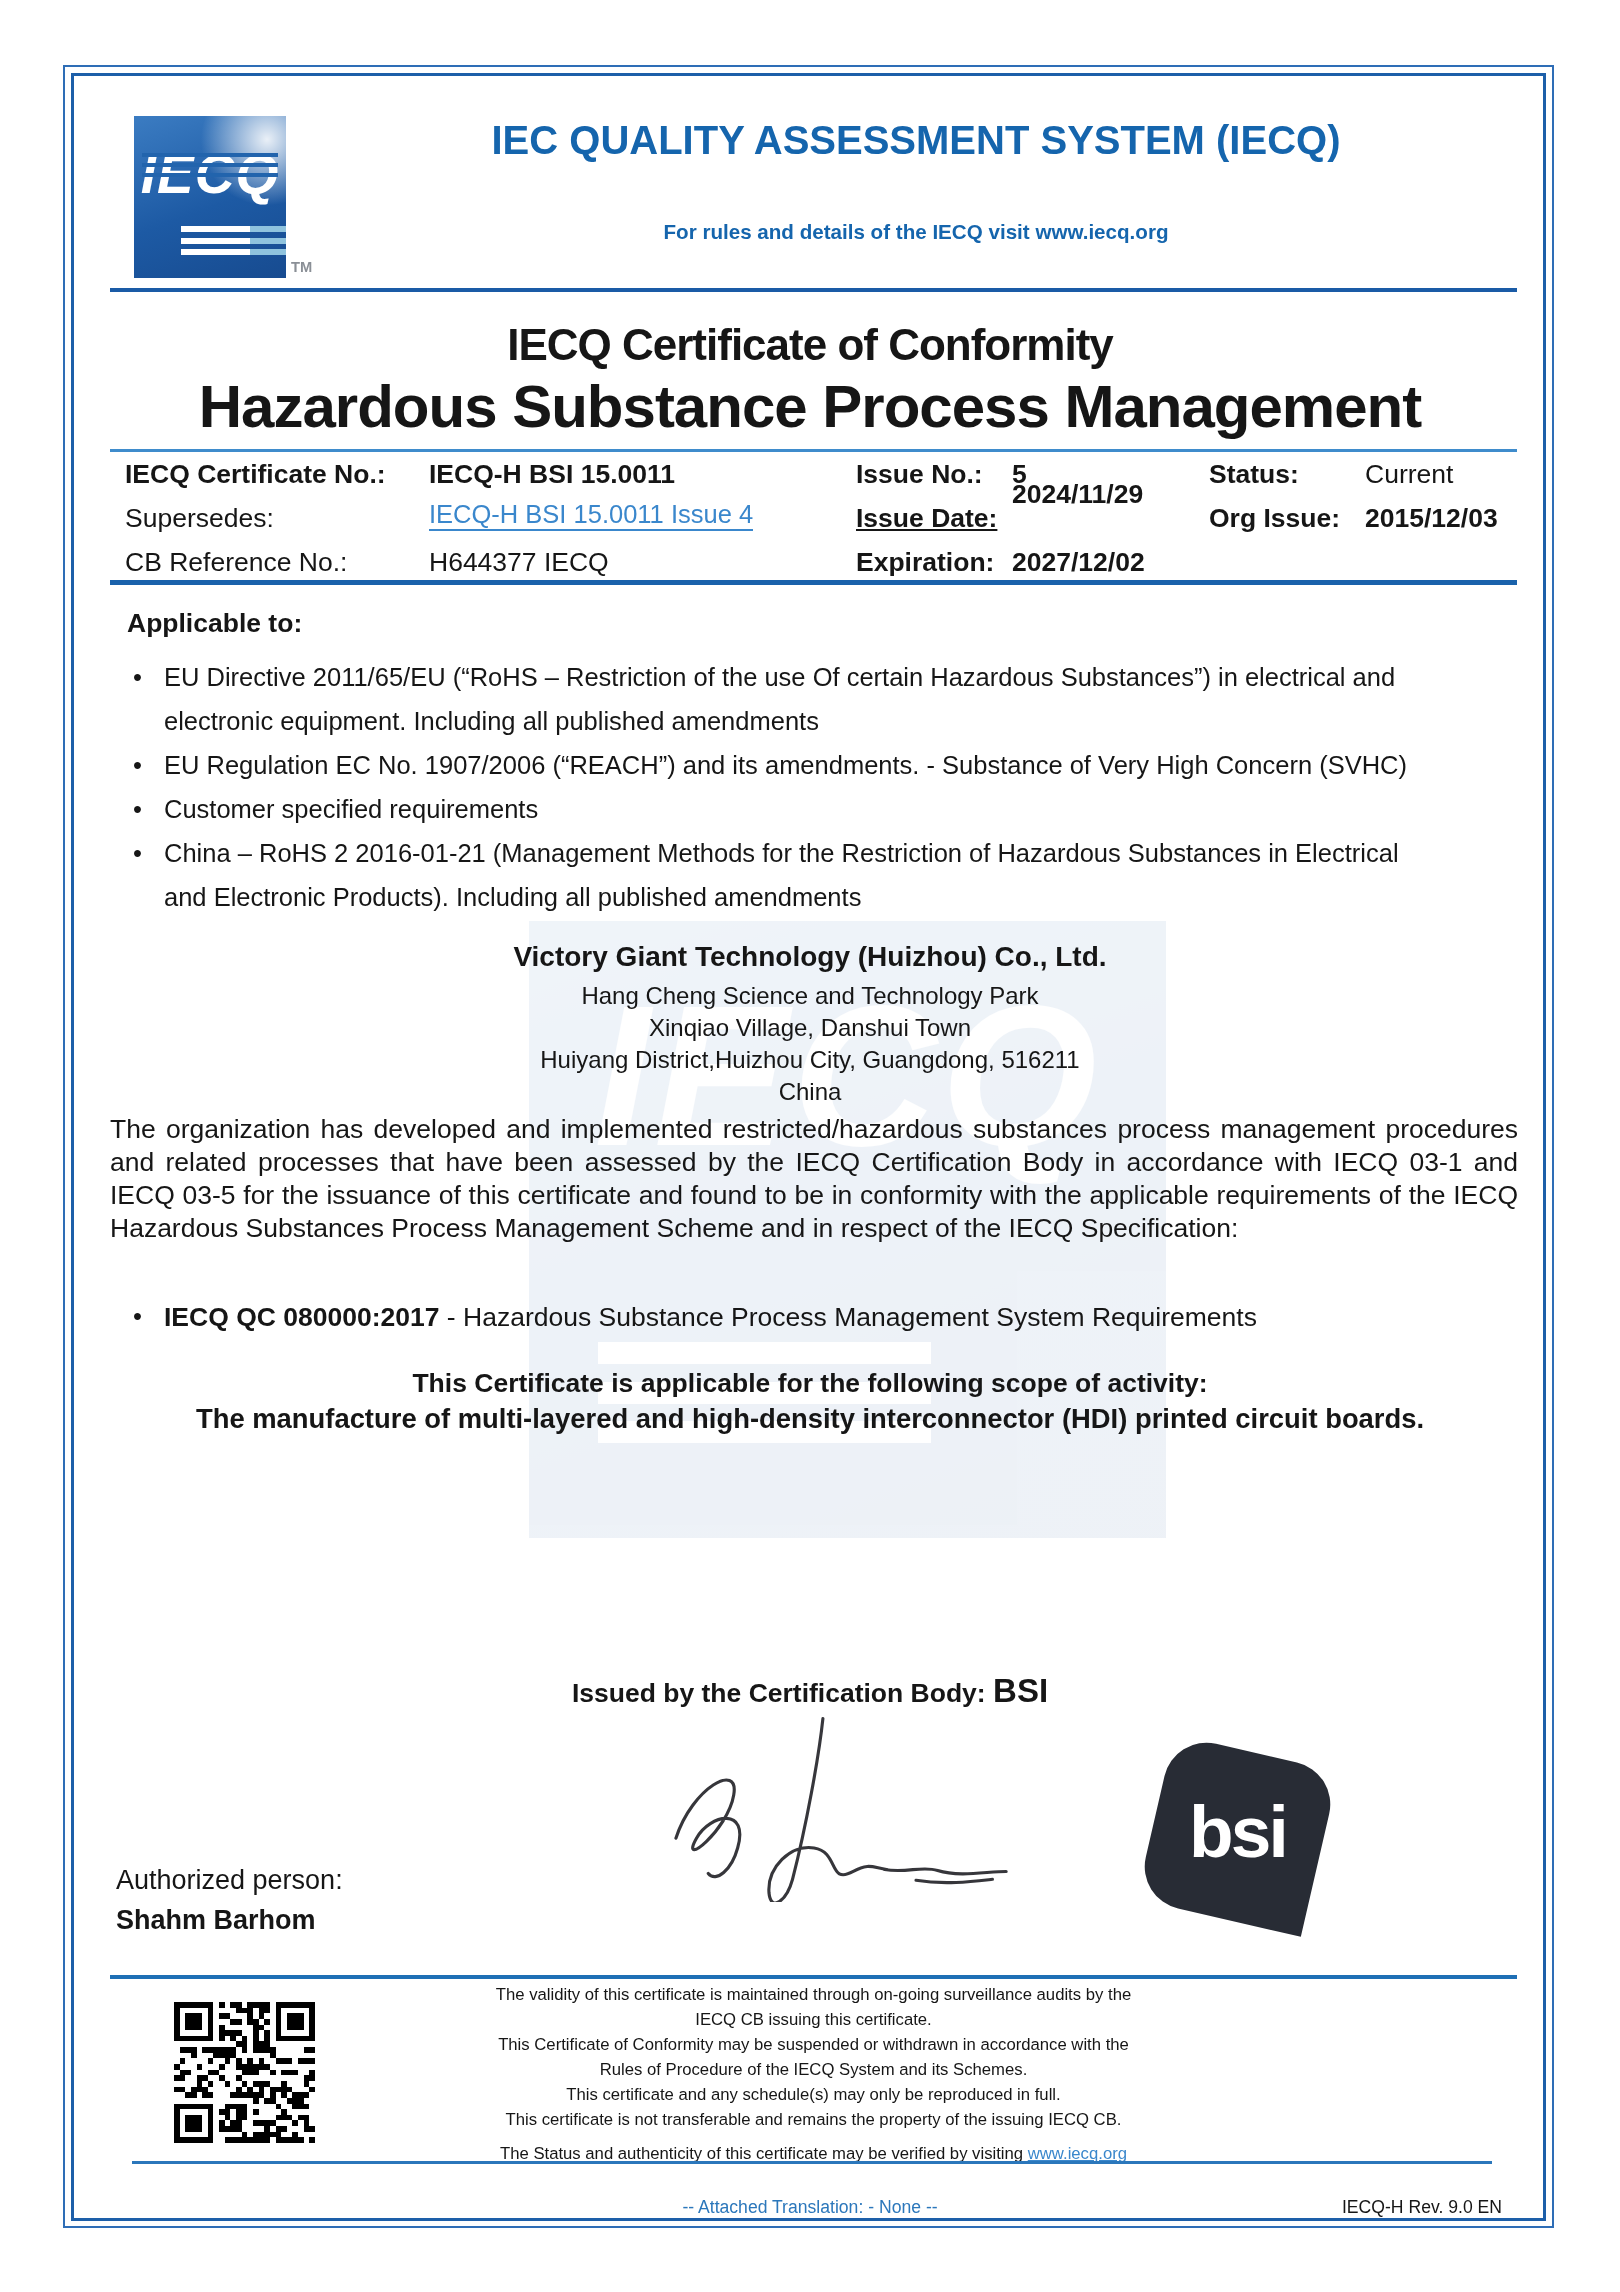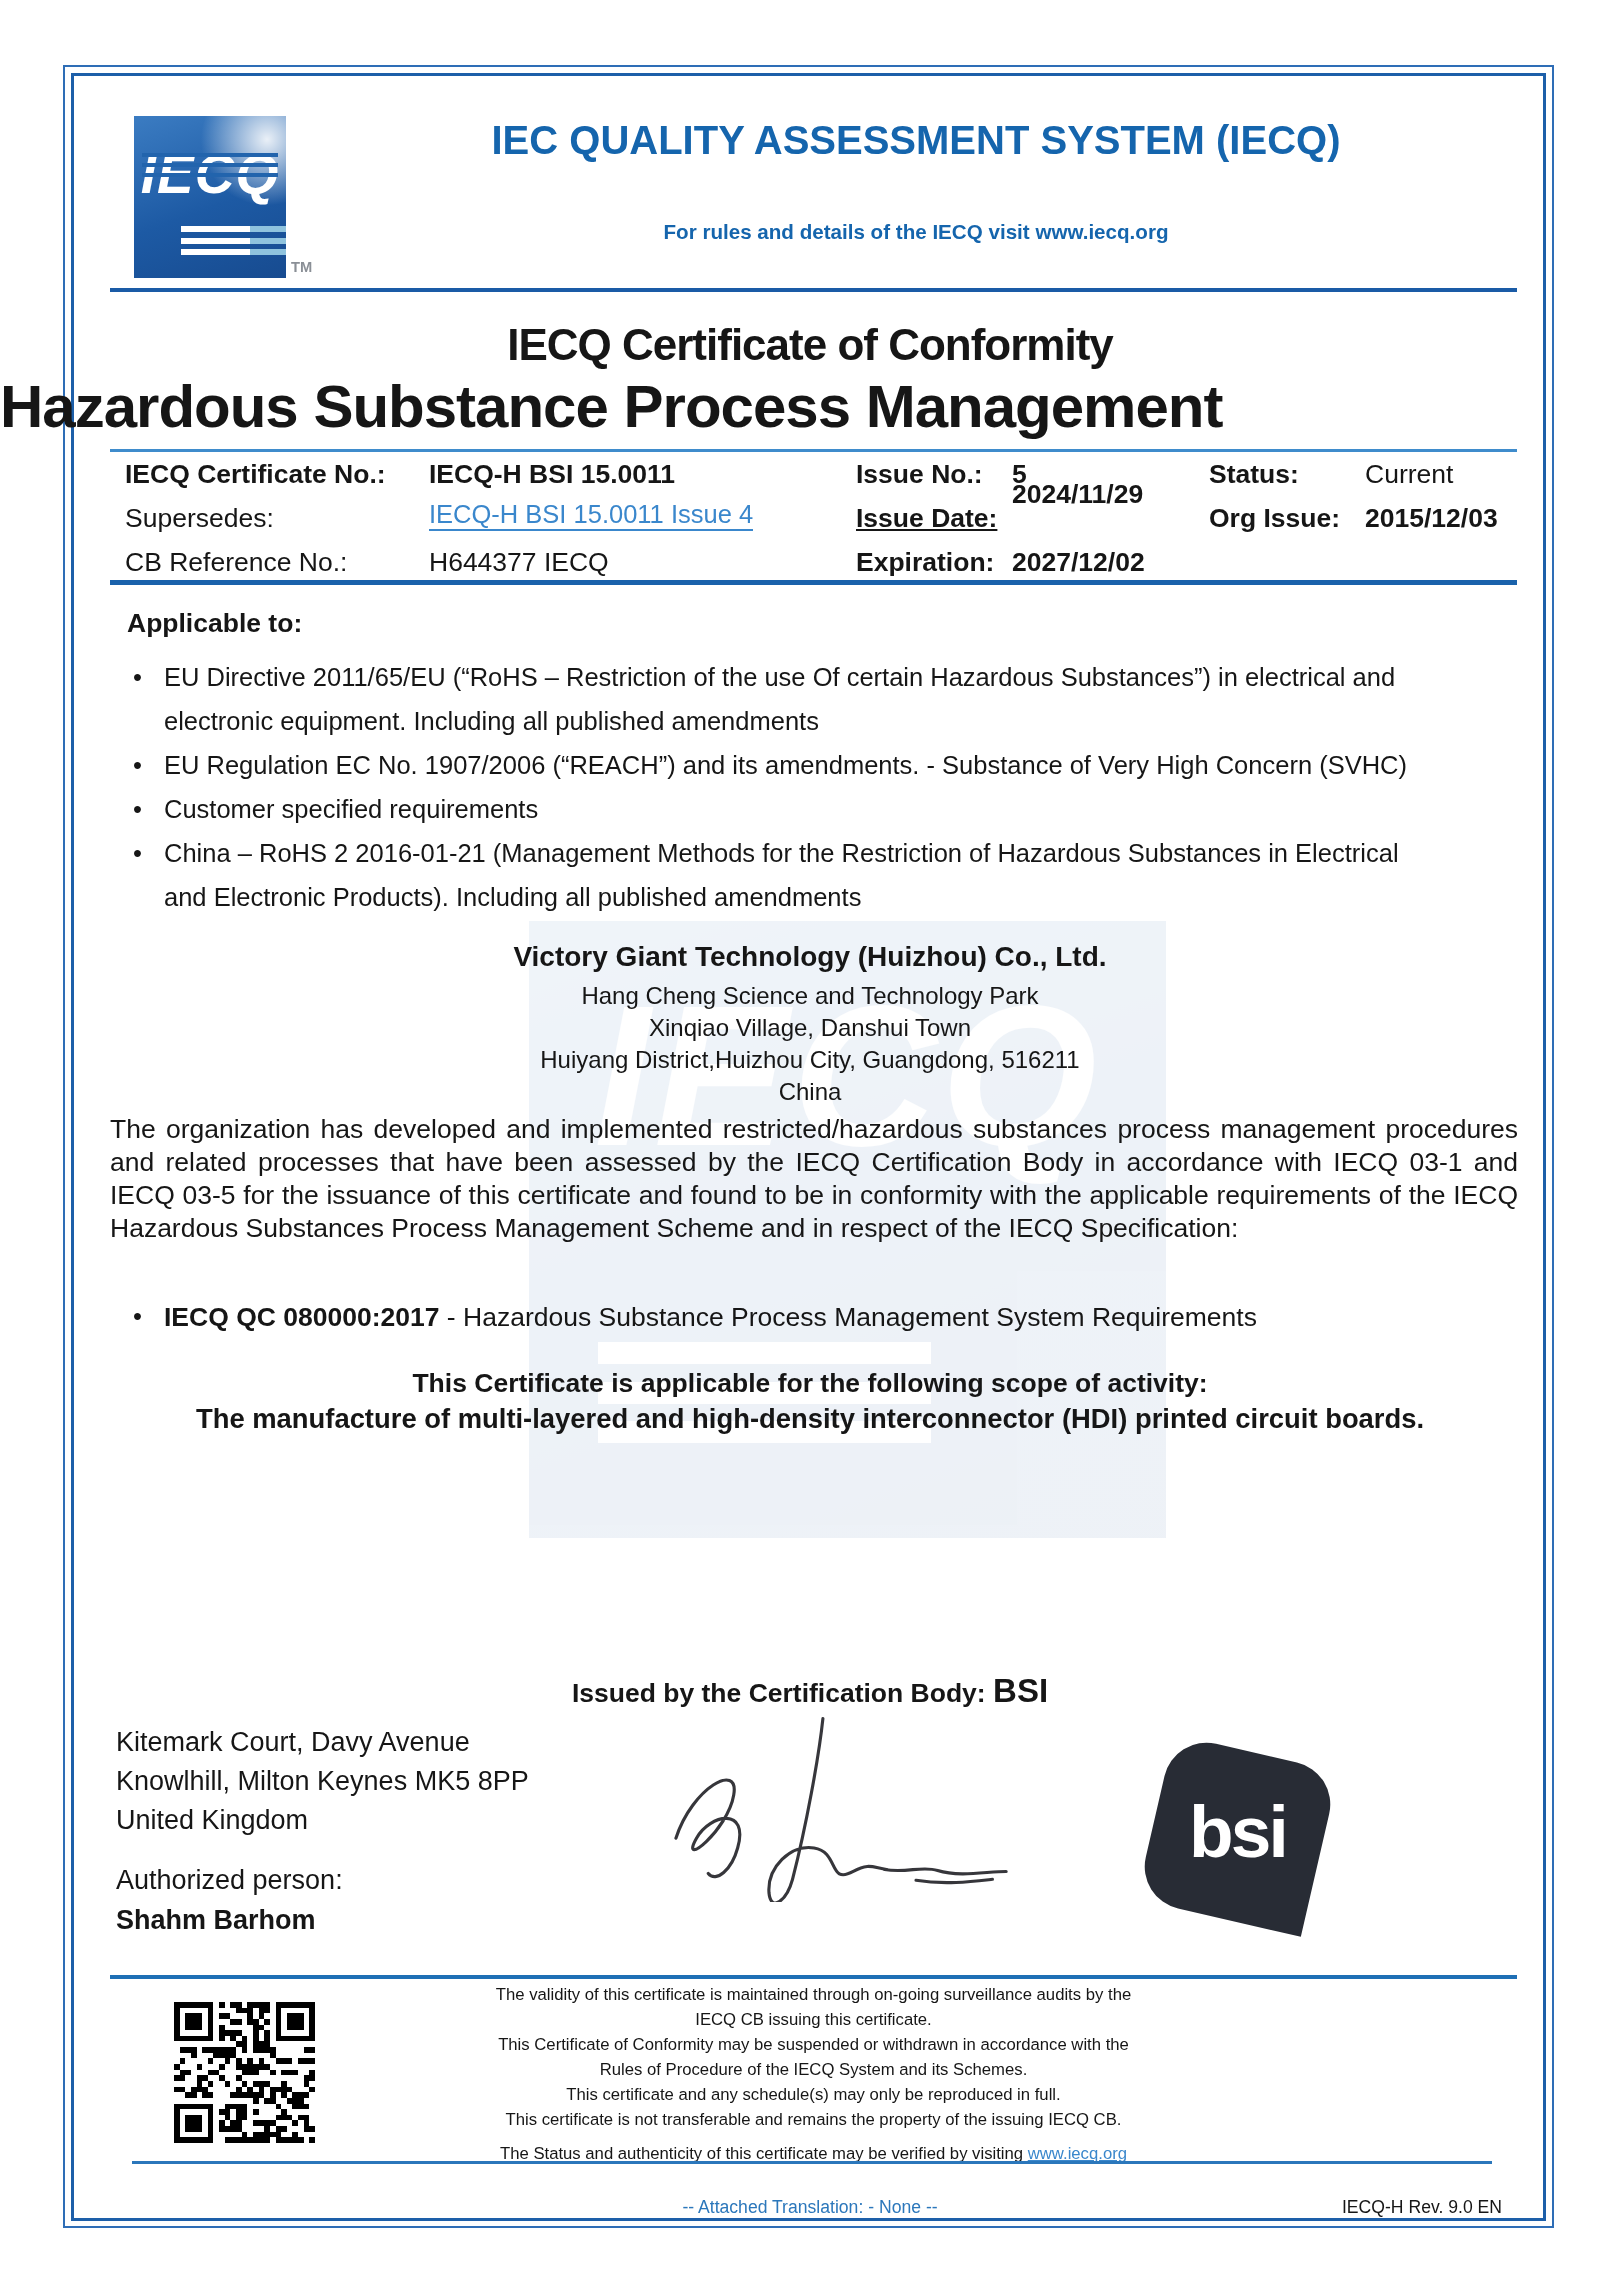--- a/index.html
+++ b/index.html
@@ -31,21 +31,21 @@
 
   .rule{background:#1a5ba6;}
   .rule-header{left:110px;top:288px;width:1407px;height:3.9px;}
   .rule-light{left:110px;top:449px;width:1407px;height:2.9px;background:#3f8ccc;}
   .rule-tabledark{left:110px;top:580px;width:1407px;height:4.9px;background:#1a62ab;}
   .rule-footer{left:110px;top:1975px;width:1407px;height:3.9px;background:#1e6fb5;}
   .rule-footer2{left:132px;top:2161px;width:1360px;height:2.9px;background:#2b77bb;}
 
   
   .cert-title1{left:0;top:320px;width:1620px;text-align:center;font-size:44px;font-weight:bold;letter-spacing:-1px;}
-  .cert-title2{left:0;top:372px;width:1620px;text-align:left;font-size:60px;font-weight:bold;letter-spacing:-1px;}
+  .cert-title2{left:0;top:372px;width:1620px;text-align:center;font-size:60px;font-weight:bold;letter-spacing:-1px;}
 
   
   .cell{position:absolute;font-size:26.5px;white-space:nowrap;}
   .b{font-weight:bold;}
   .link{color:#3a87cc;text-decoration:none;border-bottom:2px solid #3a87cc;font-size:25.5px;}
 
   
   .sec-heading{left:127px;top:608px;font-size:26.5px;font-weight:bold;}
   .bullets{left:127px;top:655px;width:1392px;}
   .bullet{position:relative;padding-left:37px;font-size:25.5px;line-height:44px;white-space:pre-line;}
@@ -176,25 +176,20 @@
     <span class="b">IECQ QC 080000:2017</span><span> - Hazardous Substance Process Management System Requirements</span>
   </div>
 
   <div class="abs scope1">This Certificate is applicable for the following scope of activity:</div>
   <div class="abs scope2">The manufacture of multi-layered and high-density interconnector (HDI) printed circuit boards.</div>
 
   <div class="abs issued">
     <span class="issued-label">Issued by the Certification Body: </span><span class="issued-body">BSI</span>
   </div>
 
-  <div class="abs cb-address">
-    <div>Kitemark Court, Davy Avenue</div>
-    <div>Knowlhill, Milton Keynes MK5 8PP</div>
-    <div>United Kingdom</div>
-  </div>
   <div class="abs auth-label">Authorized person:</div>
   <div class="abs auth-name">Shahm Barhom</div>
 
   <svg class="abs signature" width="392" height="211" viewBox="0 0 400 215">
     <g fill="none" stroke="#26262b" stroke-width="3.2" stroke-linecap="round" opacity="0.92">
       <path d="M55,150 C72,98 120,72 114,106 C108,142 58,182 76,150 C90,125 130,118 118,160 C112,182 96,196 88,186"></path>
       <path d="M205,28 C201,66 188,138 174,192 C168,214 152,226 150,206 C148,180 172,156 196,160 C222,164 210,198 236,184 C252,175 256,180 270,182"></path>
       <path d="M268,182 C290,186 306,178 322,183 C345,190 372,184 392,184"></path>
       <path d="M300,193 C330,198 360,194 378,192"></path>
     </g>

